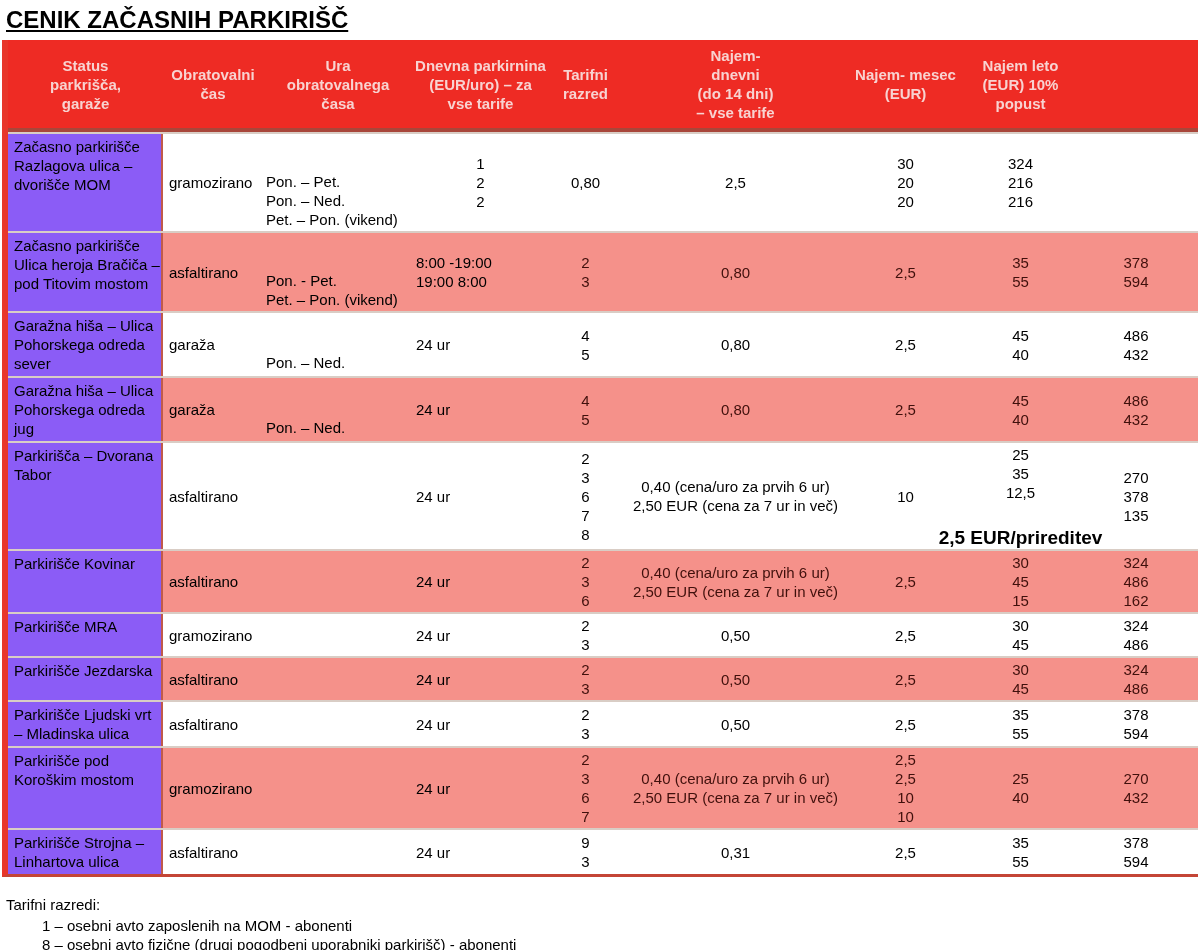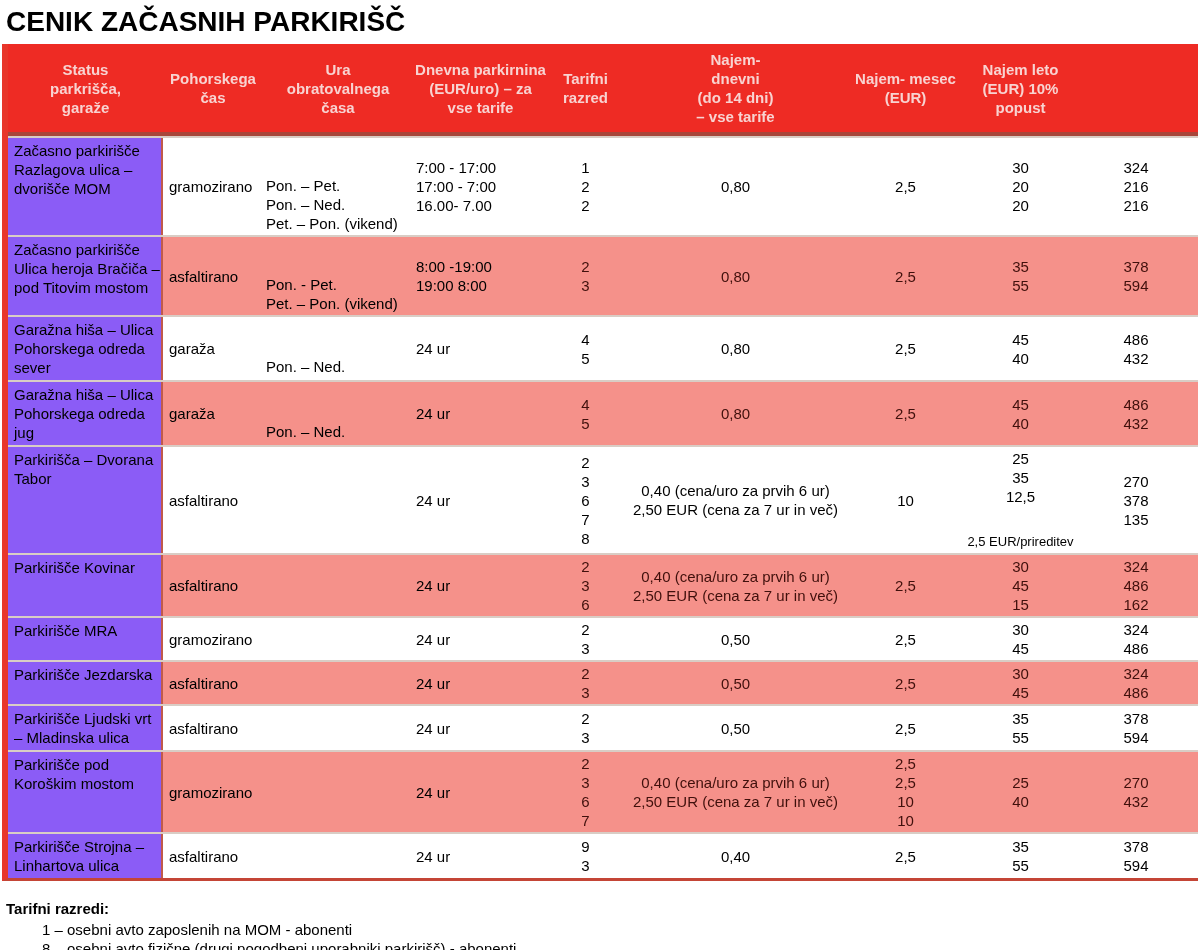--- a/index.html
+++ b/index.html
@@ -6,22 +6,22 @@
   html,body { background:#ffffff; }
   body {
     width:1200px; height:950px;
     font-family:"Liberation Sans","DejaVu Sans",sans-serif;
     color:#000;
     overflow:hidden;
   }
   .page { padding:4px 2px 0 2px; }
 
   .page-title {
-    font-size:28px; font-weight:700; color:#000;
-    padding:2px 0 6px 4px; letter-spacing:0px;
+    font-size:24px; font-weight:700; color:#000;
+    padding:2px 0 6px 4px; letter-spacing:0px;text-decoration:underline;
   }
 
   
   .ptable {
     width:1196px;
     border-left:6px solid #e8362a;
     border-bottom:3px solid #c44536;
   }
   .grid-row {
     display:grid;
@@ -54,40 +54,40 @@
     padding:3px 0 3px 6px;
   }
   .cell.c-status   { padding-left:6px; }
   .cell.c-sched    { padding-left:3px;margin-top:36px; }
   .cell.c-hours    { padding-left:3px; }
   .cell.c-tariff, .cell.c-price, .cell.c-drent, .cell.c-month, .cell.c-year {
     justify-content:center; text-align:center;
   }
   .cell.c-month { flex-direction:column;justify-content:center; }
   .row.shaded .val { color:#40100c; }
-  .month-note { white-space:nowrap; margin-top:26px; font-size:13px; line-height:19px; }
+  .month-note { white-space:nowrap; margin-top:26px; font-size:19px; line-height:19px;font-weight:bold; }
 
   
   .legend { padding:18px 0 0 4px; }
-  .legend-title { font-weight:700; font-size:15px; line-height:19px; margin-bottom:2px; }
+  .legend-title { font-weight:400; font-size:15px; line-height:19px; margin-bottom:2px; }
   .legend-item  { font-size:15px; line-height:19.4px;margin-left:36px; }
 </style>
 </head>
 <body>
 
 <div class="page">
 
   <div class="page-title">CENIK ZAČASNIH PARKIRIŠČ</div>
 
   <div class="ptable">
     <div class="thead grid-row" id="thead">
         <div class="hcell">Status
 parkrišča,
 garaže</div>
-        <div class="hcell">Pohorskega čas</div>
+        <div class="hcell">Obratovalni čas</div>
         <div class="hcell">Ura
 obratovalnega
 časa</div>
         <div class="hcell">Dnevna parkirnina
 (EUR/uro) – za vse tarife</div>
         <div class="hcell">Tarifni
 razred</div>
         <div class="hcell">Najem-
 dnevni
 (do 14 dni)
@@ -100,23 +100,20 @@
       </div>
     <div id="tbody">
   <div class="row grid-row">
     <div class="cell c-name">Začasno parkirišče
 Razlagova ulica –
 dvorišče MOM</div>
     <div class="cell c-status">gramozirano</div>
     <div class="cell c-sched">Pon. – Pet.
 Pon. – Ned.
 Pet. – Pon. (vikend)</div>
-    <div class="cell c-hours">7:00 - 17:00
-17:00 - 7:00
-16.00- 7.00</div>
     <div class="cell c-tariff val">1
 2
 2</div>
     <div class="cell c-price  val">0,80</div>
     <div class="cell c-drent  val">2,5</div>
     <div class="cell c-month  val">
       <div class="month-main">30
 20
 20</div>
     </div>
@@ -306,21 +303,21 @@
   </div>
 
   <div class="row grid-row">
     <div class="cell c-name">Parkirišče Strojna –
 Linhartova ulica</div>
     <div class="cell c-status">asfaltirano</div>
     <div class="cell c-sched"></div>
     <div class="cell c-hours">24 ur</div>
     <div class="cell c-tariff val">9
 3</div>
-    <div class="cell c-price  val">0,40</div>
+    <div class="cell c-price  val">0,31</div>
     <div class="cell c-drent  val">2,5</div>
     <div class="cell c-month  val">
       <div class="month-main">35
 55</div>
     </div>
     <div class="cell c-year   val">378
 594</div>
   </div>
 </div>
   </div>

